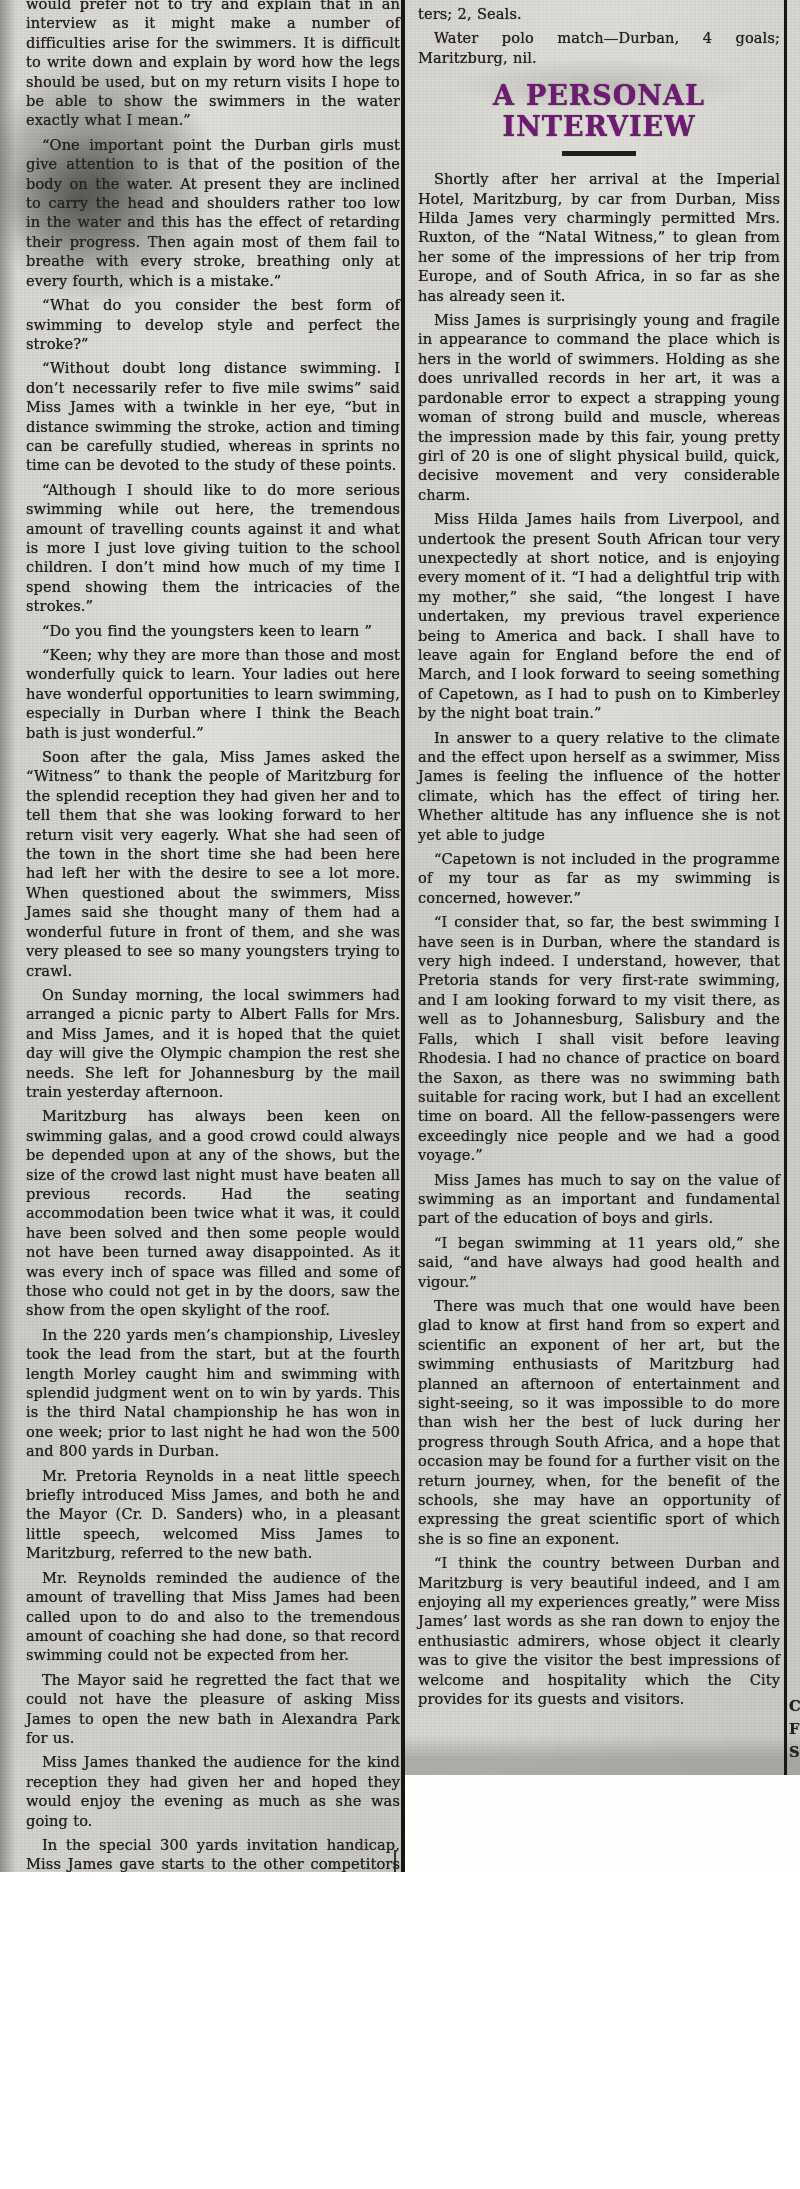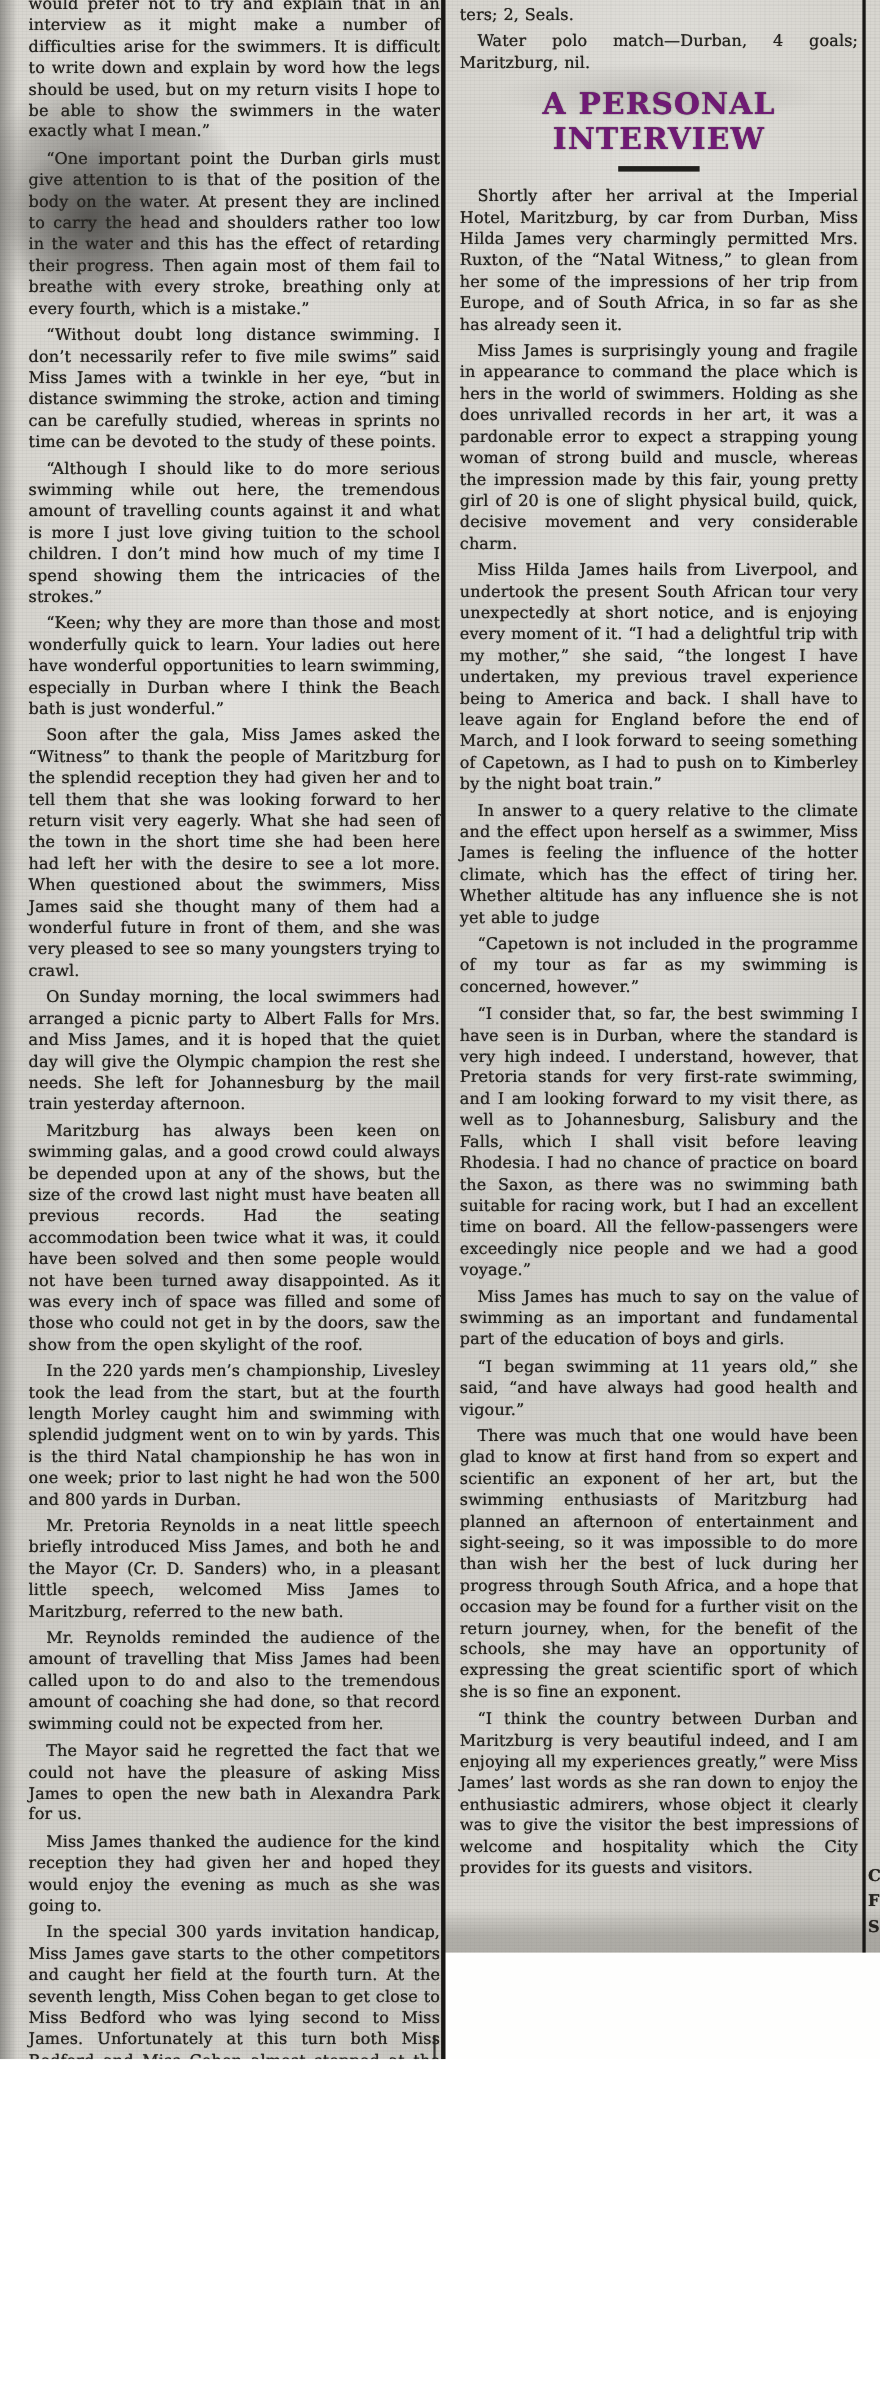--- a/index.html
+++ b/index.html
@@ -87,22 +87,24 @@
   <div class="smudge smudge-3"></div>
   <div class="smudge smudge-4"></div>
 
   <div class="rule rule-main"></div>
   <div class="rule rule-thin"></div>
   <div class="rule rule-right"></div>
 
   <div class="col col-left">
       <p>would prefer not to try and explain that in an interview as it might make a number of difficulties arise for the swimmers. It is difficult to write down and explain by word how the legs should be used, but on my return visits I hope to be able to show the swimmers in the water exactly what I mean.”</p>
       <p>“One important point the Durban girls must give attention to is that of the position of the body on the water. At present they are inclined to carry the head and shoulders rather too low in the water and this has the effect of retarding their progress. Then again most of them fail to breathe with every stroke, breathing only at every fourth, which is a mistake.”</p>
+      <p>“What do you consider the best form of swimming to develop style and perfect the stroke?”</p>
       <p>“Without doubt long distance swimming. I don’t necessarily refer to five mile swims” said Miss James with a twinkle in her eye, “but in distance swimming the stroke, action and timing can be carefully studied, whereas in sprints no time can be devoted to the study of these points.</p>
       <p>“Although I should like to do more serious swimming while out here, the tremendous amount of travelling counts against it and what is more I just love giving tuition to the school children. I don’t mind how much of my time I spend showing them the intricacies of the strokes.”</p>
+      <p>“Do you find the youngsters keen to learn ”</p>
       <p>“Keen; why they are more than those and most wonderfully quick to learn. Your ladies out here have wonderful opportunities to learn swimming, especially in Durban where I think the Beach bath is just wonderful.”</p>
       <p>Soon after the gala, Miss James asked the “Witness” to thank the people of Maritzburg for the splendid reception they had given her and to tell them that she was looking forward to her return visit very eagerly. What she had seen of the town in the short time she had been here had left her with the desire to see a lot more. When questioned about the swimmers, Miss James said she thought many of them had a wonderful future in front of them, and she was very pleased to see so many youngsters trying to crawl.</p>
       <p>On Sunday morning, the local swimmers had arranged a picnic party to Albert Falls for Mrs. and Miss James, and it is hoped that the quiet day will give the Olympic champion the rest she needs. She left for Johannesburg by the mail train yesterday afternoon.</p>
       <p>Maritzburg has always been keen on swimming galas, and a good crowd could always be depended upon at any of the shows, but the size of the crowd last night must have beaten all previous records. Had the seating accommodation been twice what it was, it could have been solved and then some people would not have been turned away disappointed. As it was every inch of space was filled and some of those who could not get in by the doors, saw the show from the open skylight of the roof.</p>
       <p>In the 220 yards men’s championship, Livesley took the lead from the start, but at the fourth length Morley caught him and swimming with splendid judgment went on to win by yards. This is the third Natal championship he has won in one week; prior to last night he had won the 500 and 800 yards in Durban.</p>
       <p>Mr. Pretoria Reynolds in a neat little speech briefly introduced Miss James, and both he and the Mayor (Cr. D. Sanders) who, in a pleasant little speech, welcomed Miss James to Maritzburg, referred to the new bath.</p>
       <p>Mr. Reynolds reminded the audience of the amount of travelling that Miss James had been called upon to do and also to the tremendous amount of coaching she had done, so that record swimming could not be expected from her.</p>
       <p>The Mayor said he regretted the fact that we could not have the pleasure of asking Miss James to open the new bath in Alexandra Park for us.</p>
       <p>Miss James thanked the audience for the kind reception they had given her and hoped they would enjoy the evening as much as she was going to.</p>
       <p>In the special 300 yards invitation handicap, Miss James gave starts to the other competitors and caught her field at the fourth turn. At the seventh length, Miss Cohen began to get close to Miss Bedford who was lying second to Miss James. Unfortunately at this turn both Miss Bedford and Miss Cohen almost stopped at the turn as they thought they had finished the course, but going on Miss Cohen put in a splendid burst and swam Miss James to about a yard at</p>

